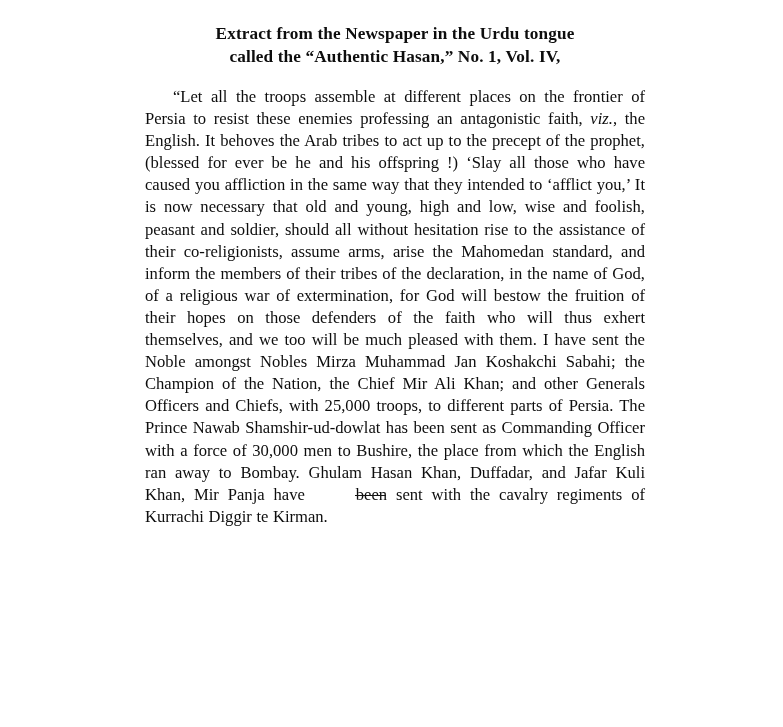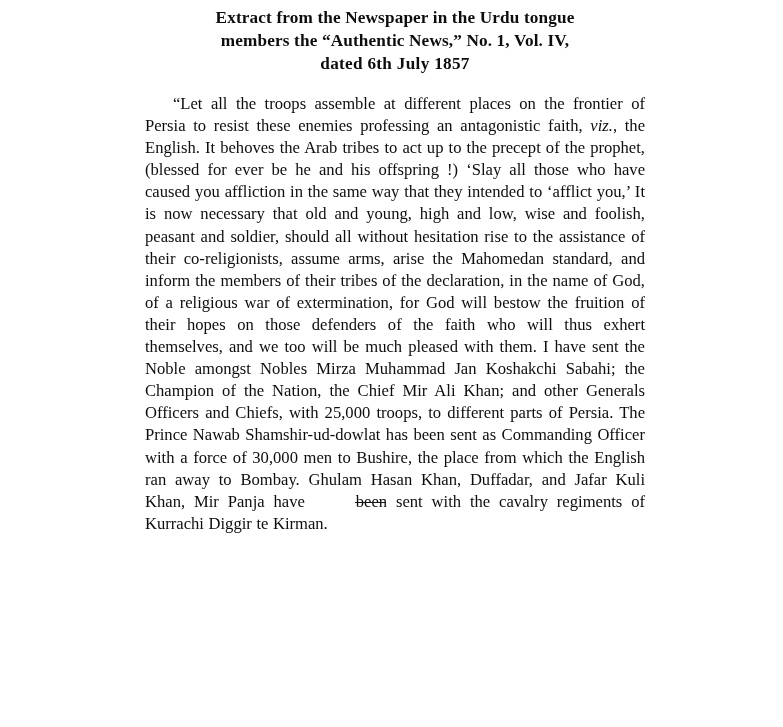--- a/index.html
+++ b/index.html
@@ -29,21 +29,21 @@
   }
 
   
   .doc-title {
     font-weight: bold;
     font-size: 17.2px;
     line-height: 23px;
     text-align: center;
     letter-spacing: 0.1px;
     margin: 0;
-    padding-top: 6px;
+    padding-top: 22px;
   }
   .doc-title .tline {
     display: block;
     white-space: nowrap;
   }
   .doc-title .tline.l1 { letter-spacing: 0.15px; }
   .doc-title .tline.l2 { letter-spacing: 0.15px; }
   .doc-title .tline.l3 { letter-spacing: 0.3px; }
 
   
@@ -87,21 +87,20 @@
   }
 </style>
 </head>
 <body>
 
 <div class="page">
   <div class="text-block">
 
     <h1 class="doc-title">
       <span class="tline l1">Extract from the Newspaper in the Urdu tongue</span>
-      <span class="tline l2">members the “Authentic News,”  No. 1, Vol. IV,</span>
-      <span class="tline l3">dated 6th July 1857</span>
+      <span class="tline l2">called the “Authentic Hasan,”  No. 1, Vol. IV,</span>
     </h1>
 
 
     <p class="para p2"><span>“Let all the troops assemble at different places on the frontier of Persia to resist these enemies professing an antagonistic faith, </span><em class="viz">viz.</em><span>, the English.  It behoves the Arab tribes to act up to the precept of the prophet, (blessed for ever be he and his offspring !) ‘Slay all those who have caused you affliction in the same way that they intended to ‘afflict you,’ It is now necessary that old and young, high and low, wise and foolish, peasant and soldier, should all without hesitation rise to the assistance of their co-religionists, assume arms, arise the Mahomedan standard, and inform the members of their tribes of the declaration, in the name of God, of a religious war of extermination, for God will bestow the fruition of their hopes on those defenders of the faith who will thus exhert themselves, and we too will be much pleased with them. I have sent the Noble amongst Nobles Mirza Muhammad Jan Koshakchi Sabahi; the Champion of the Nation, the Chief Mir Ali Khan; and other Generals Officers and Chiefs, with 25,000 troops, to different parts of Persia.  The Prince Nawab Shamshir-ud-dowlat has been sent as Commanding Officer with a force of 30,000 men to Bushire, the place from which the English ran away to Bombay.  Ghulam Hasan Khan, Duffadar, and Jafar Kuli Khan, Mir Panja have </span><span class="strike-artifact">been</span><span> sent with the cavalry regiments of Kurrachi Diggir te Kirman.</span></p>
 
   </div>
 </div>
 
 </body></html>

